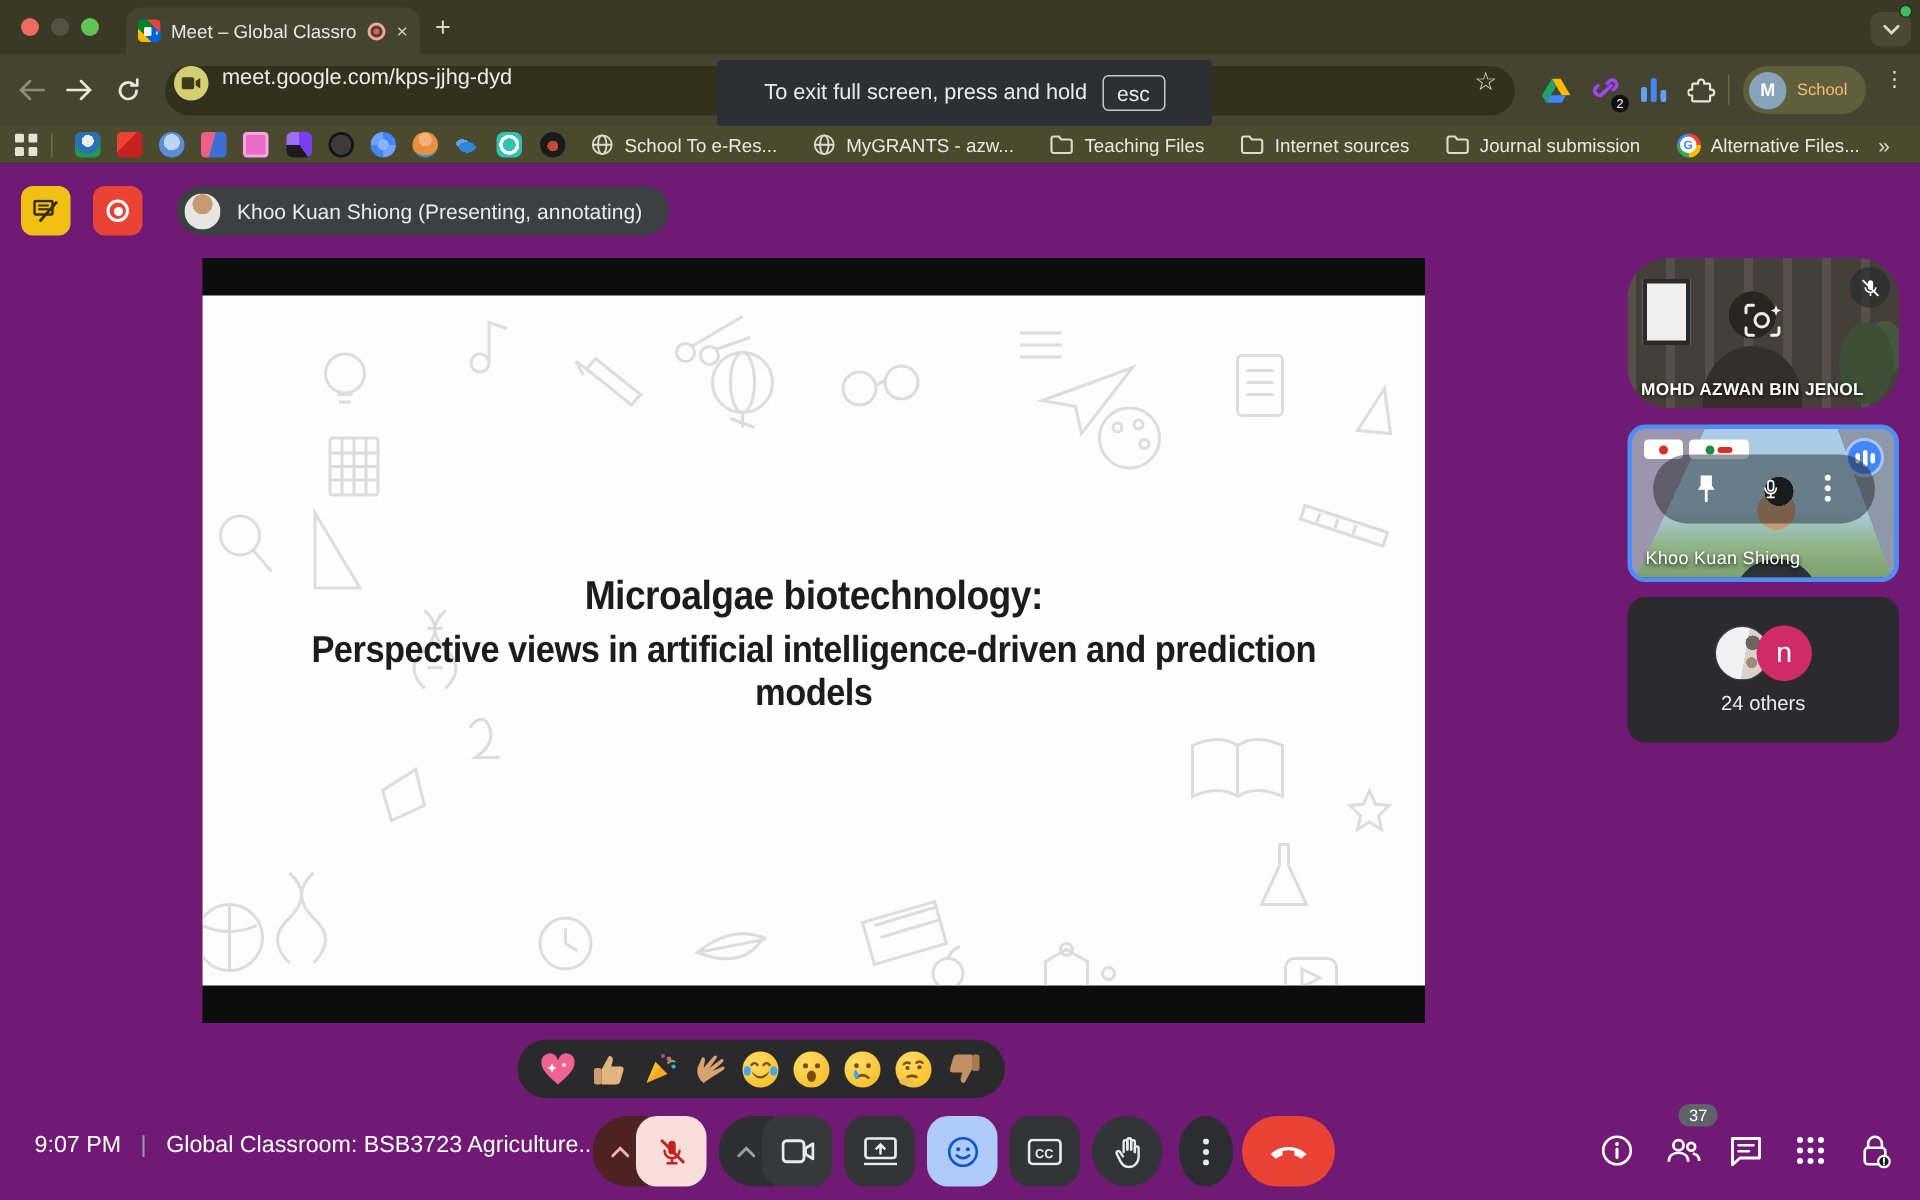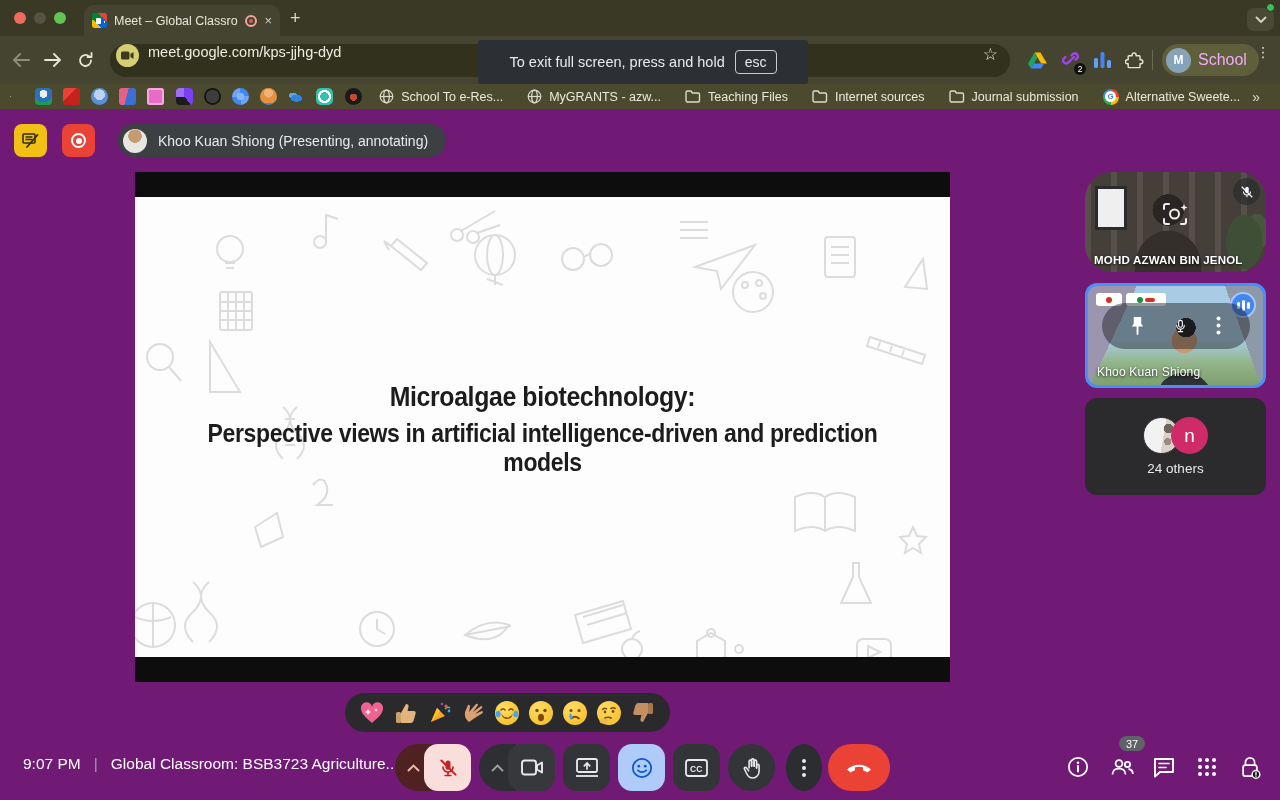--- a/index.html
+++ b/index.html
@@ -39,21 +39,21 @@
   .url { color:#ecece1; font-size:14.5px; flex:1; }
   .addr-star { margin-left:auto; color:#e4e4d7; font-size:17px; }
   .ext-ic { position:absolute; top:12px; width:24px; height:24px; display:flex; align-items:center; justify-content:center; }
   .badge2 { position:absolute; right:-4px; bottom:-3px; background:#111; color:#fff; font-size:8.5px; width:12px; height:12px;
     border-radius:50%; display:flex; align-items:center; justify-content:center; }
   .tb-sep { position:absolute; left:1152px; top:14px; width:1px; height:20px; background:#6a6950; }
   .profile-pill { position:absolute; left:1162px; top:8px; height:32px; background:#605f3c; border-radius:16px;
     display:flex; align-items:center; gap:7px; padding:0 12px 0 4px; }
   .avatar-m { width:25px; height:25px; border-radius:50%; background:#87a3ba; color:#fff; font-size:12px; font-weight:700;
     display:flex; align-items:center; justify-content:center; }
-  .profile-label { color:#f0abfc; font-size:16px; }
+  .profile-label { color:#fdba74; font-size:11px; }
   .kebab { position:absolute; left:1256px; top:13px; color:#e2e2d4; font-size:14px; letter-spacing:0; line-height:7px; text-align:center; width:14px; }
 
   .toast { position:absolute; left:478px; top:40px; width:330px; height:44px; background:#2c3035; z-index:40;
     display:flex; align-items:center; justify-content:center; gap:10px; border-radius:3px; }
   .toast-text { color:#e8eaed; font-size:14.5px; }
   .esc-key { color:#e8eaed; font-size:14px; border:1.5px solid #c7cbd0; border-radius:4px; padding:3px 9px; }
 
   .bookmarks { position:absolute; top:84px; left:0; width:1280px; height:25px; background:#4b4a2f;
     display:flex; align-items:center; padding:0 10px; gap:0; }
   .bm-sep { width:1px; height:16px; background:#6f6e52; margin:0 9px; }
@@ -304,21 +304,21 @@
       <span class="bm-label">Internet sources</span>
     </span>
     <span class="bm-item">
       <svg width="16" height="13" viewBox="0 0 16 13">
           <path d="M1 2.5 a1.5 1.5 0 0 1 1.5-1.5 h3.5 l1.5 2 h5.5 a1.5 1.5 0 0 1 1.5 1.5 v6 a1.5 1.5 0 0 1 -1.5 1.5 h-10.5 a1.5 1.5 0 0 1 -1.5 -1.5 Z" fill="none" stroke="#dcdccd" stroke-width="1.4"></path>
         </svg>
       <span class="bm-label">Journal submission</span>
     </span>
     <span class="bm-item">
       <span class="gicon"></span>
-      <span class="bm-label">Alternative Sweete...</span>
+      <span class="bm-label">Alternative Files...</span>
     </span>
     <span class="bm-overflow">»</span>
   </div>
 
   <div class="meet">
 
     <div class="mt-btn mt-yellow">
       <svg width="17" height="15" viewBox="0 0 17 15">
           <rect x="1" y="1" width="12" height="9" rx="1" fill="none" stroke="#332c00" stroke-width="1.6"></rect>
           <path d="M3.5 4 h7 M3.5 6.5 h7" stroke="#332c00" stroke-width="1.3"></path>

